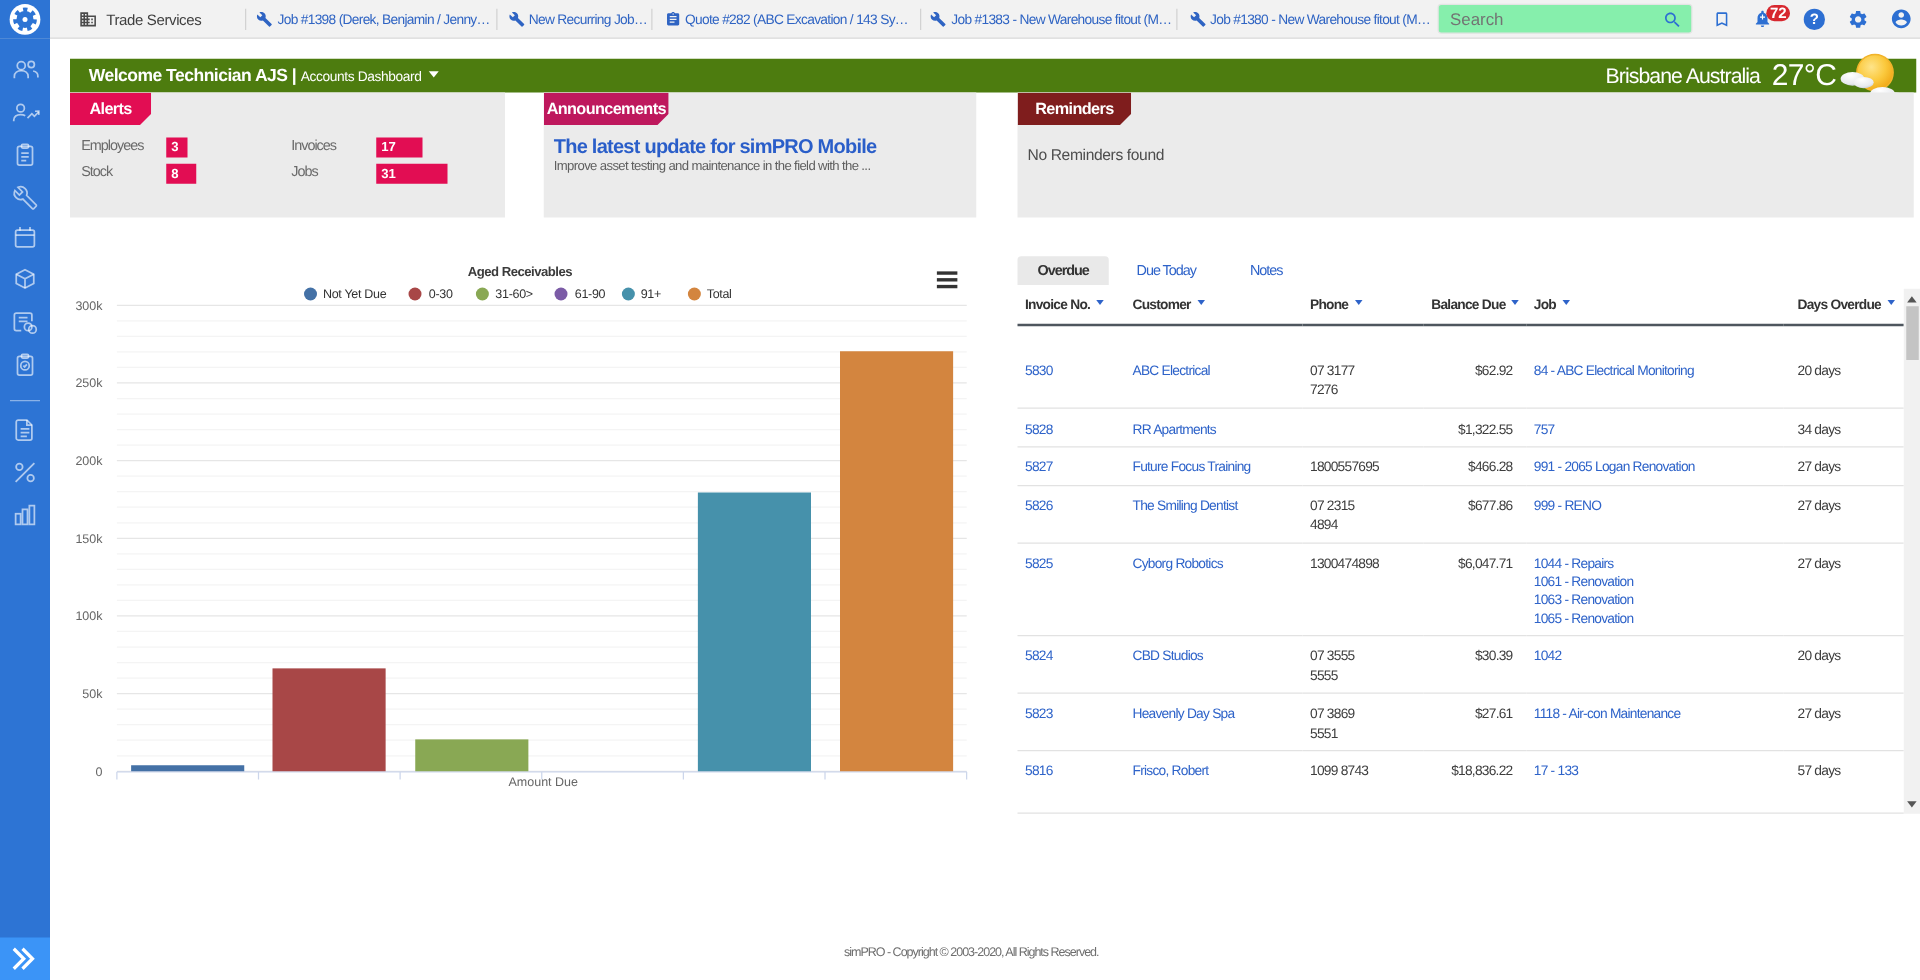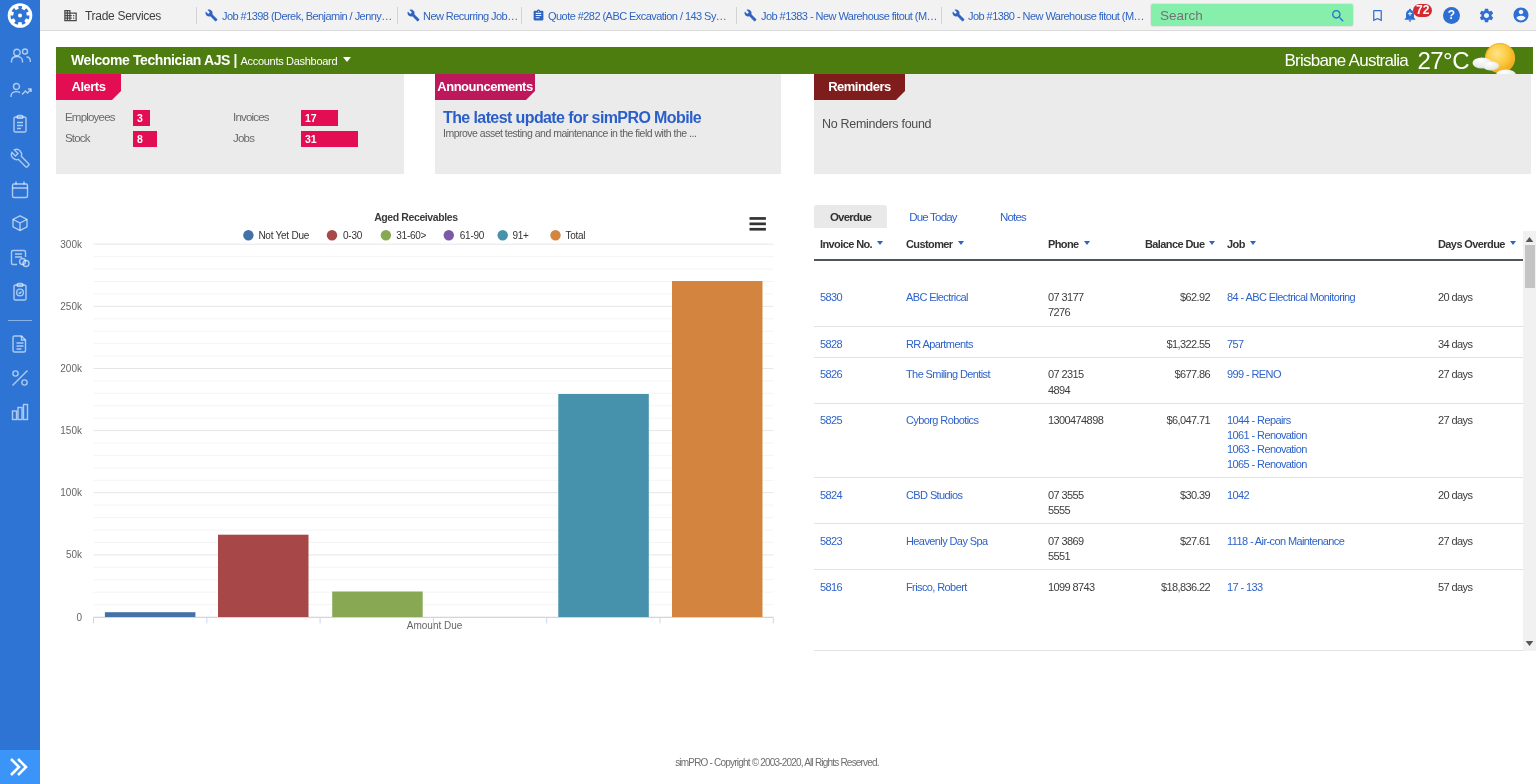--- a/index.html
+++ b/index.html
@@ -343,20 +343,28 @@
         </tr>
 <tr>
           <td><a>5828</a></td>
           <td><a>RR Apartments</a></td>
           <td></td>
           <td class="num">$1,322.55</td>
           <td><a>757</a></td>
           <td class="dayc">34 days</td>
         </tr>
 <tr>
+          <td><a>5827</a></td>
+          <td><a>Future Focus Training</a></td>
+          <td>1800557695</td>
+          <td class="num">$466.28</td>
+          <td><a>991 - 2065 Logan Renovation</a></td>
+          <td class="dayc">27 days</td>
+        </tr>
+<tr>
           <td><a>5826</a></td>
           <td><a>The Smiling Dentist</a></td>
           <td>07 2315<br>4894</td>
           <td class="num">$677.86</td>
           <td><a>999 - RENO</a></td>
           <td class="dayc">27 days</td>
         </tr>
 <tr>
           <td><a>5825</a></td>
           <td><a>Cyborg Robotics</a></td>

